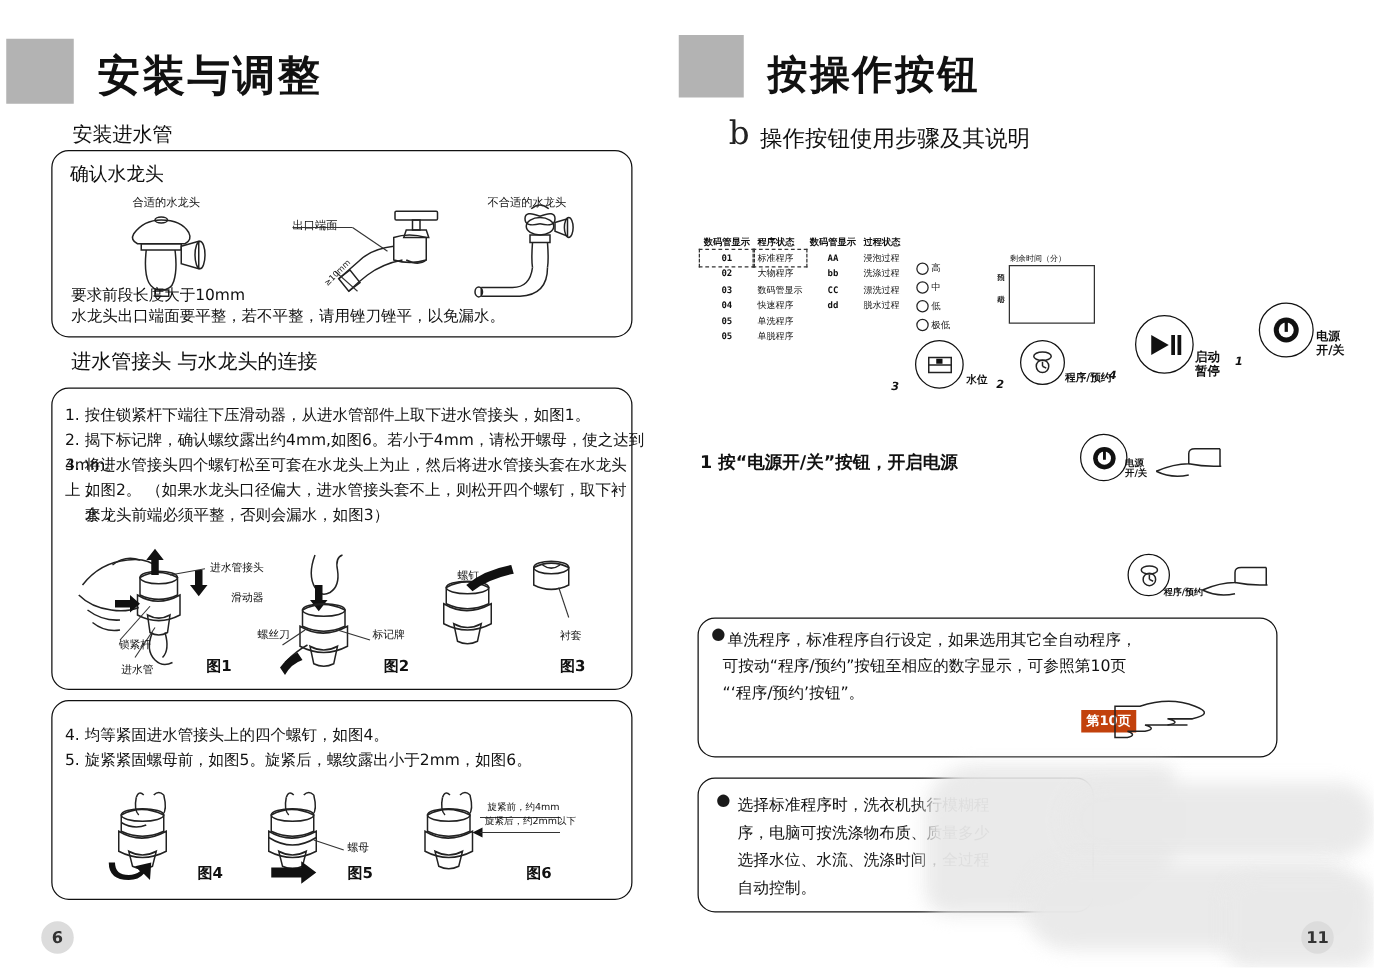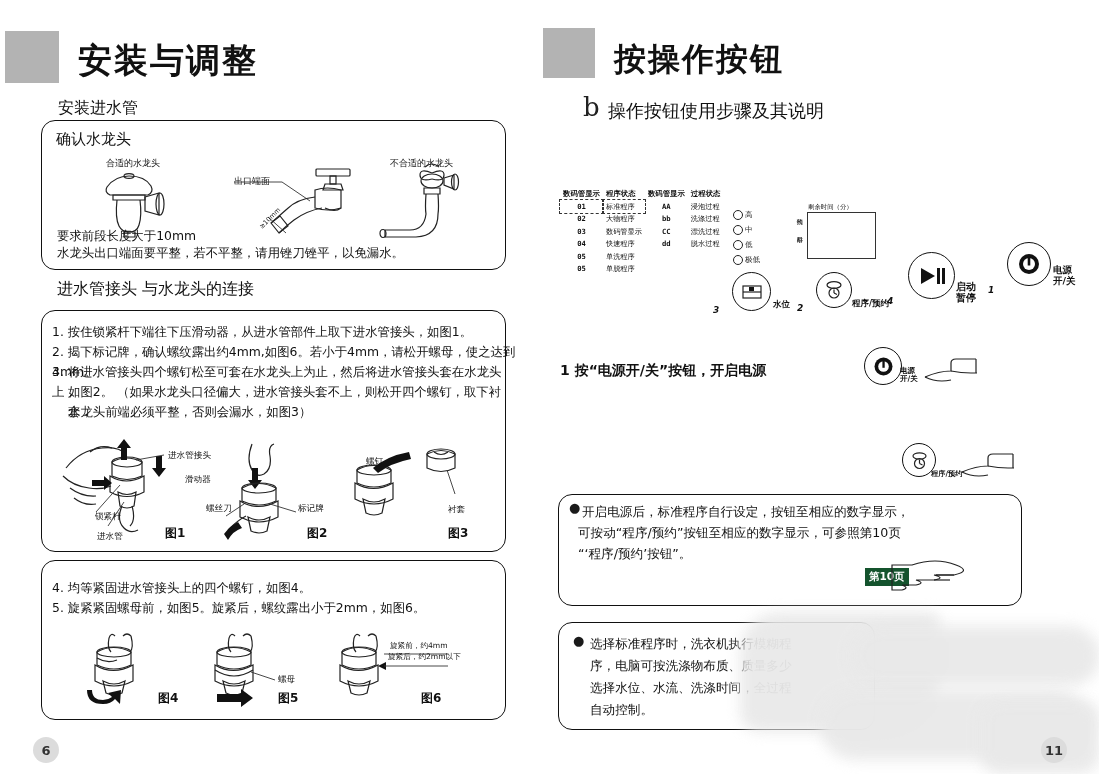--- a/index.html
+++ b/index.html
@@ -42,21 +42,21 @@
   
   .pbtn{position:absolute;border:1.4px solid #111;border-radius:50%;background:#fff;
         display:flex;align-items:center;justify-content:center;}
   .pbtn-lbl{position:absolute;font-size:8.5px;font-weight:bold;line-height:1.12;color:#111;}
   .cnum{position:absolute;font-size:9px;font-weight:bold;font-style:italic;color:#111;}
 
   
   .bullet{position:absolute;font-size:13px;line-height:1.1;}
   .note-txt{position:absolute;font-size:12.6px;line-height:1.62;color:#111;}
 
-  .pageref{position:absolute;background:#14532d;color:#fff;font-size:10.5px;
+  .pageref{position:absolute;background:#c2410c;color:#fff;font-size:10.5px;
            font-weight:bold;padding:2px 4px;letter-spacing:0;}
   .smudge{position:absolute;background:#e9e9e9;filter:blur(7px);opacity:.95;}
   svg{display:block;overflow:visible;}
   .ln{fill:none;stroke:#222;stroke-width:1.2;}
   .ln-thin{fill:none;stroke:#333;stroke-width:.9;}
 </style>
 </head>
 <body>
 
 <div class="page" id="left-page">
@@ -423,21 +423,21 @@
   </div>
   <svg style="position:absolute;left:440px;top:450px;" width="58" height="30">
     <path class="ln" d="M2,22 q14,-6 26,-6 l0,-8 q0,-4 5,-4 l20,0"></path>
     <path class="ln" d="M53,4 l0,14"></path>
     <path class="ln" d="M28,16 q10,2 20,2 l6,0"></path>
     <path class="ln" d="M2,22 q12,6 26,3"></path>
   </svg>
 
   <div class="rbox" style="left:38px;top:494px;width:462px;height:110px;"></div>
   <div class="bullet" style="left:49px;top:501px;">●</div>
-  <div class="note-txt" style="left:62px;top:502px;">开启电源后，标准程序自行设定，按钮至相应的数字显示，</div>
+  <div class="note-txt" style="left:62px;top:502px;">单洗程序，标准程序自行设定，如果选用其它全自动程序，</div>
   <div class="note-txt" style="left:58px;top:523px;">可按动“程序/预约”按钮至相应的数字显示，可参照第10页</div>
   <div class="note-txt" style="left:58px;top:544px;">“‘程序/预约’按钮”。</div>
   <div class="pageref" style="left:345px;top:568px;">第10页</div>
   <svg style="position:absolute;left:392px;top:561px;" width="92" height="40">
     <path class="ln" d="M0,4 q24,-8 44,0 q16,6 -2,10 l-20,0 q12,3 0,5 l-18,0 q10,3 0,5 l-14,0 q8,3 0,5 l-10,0 l0,-25z"></path>
     <line class="ln" x1="24" y1="14" x2="42" y2="14"></line>
     <line class="ln" x1="22" y1="19" x2="38" y2="19"></line>
   </svg>
 
   <div class="rbox" style="left:38px;top:622px;width:315px;height:106px;"></div>

